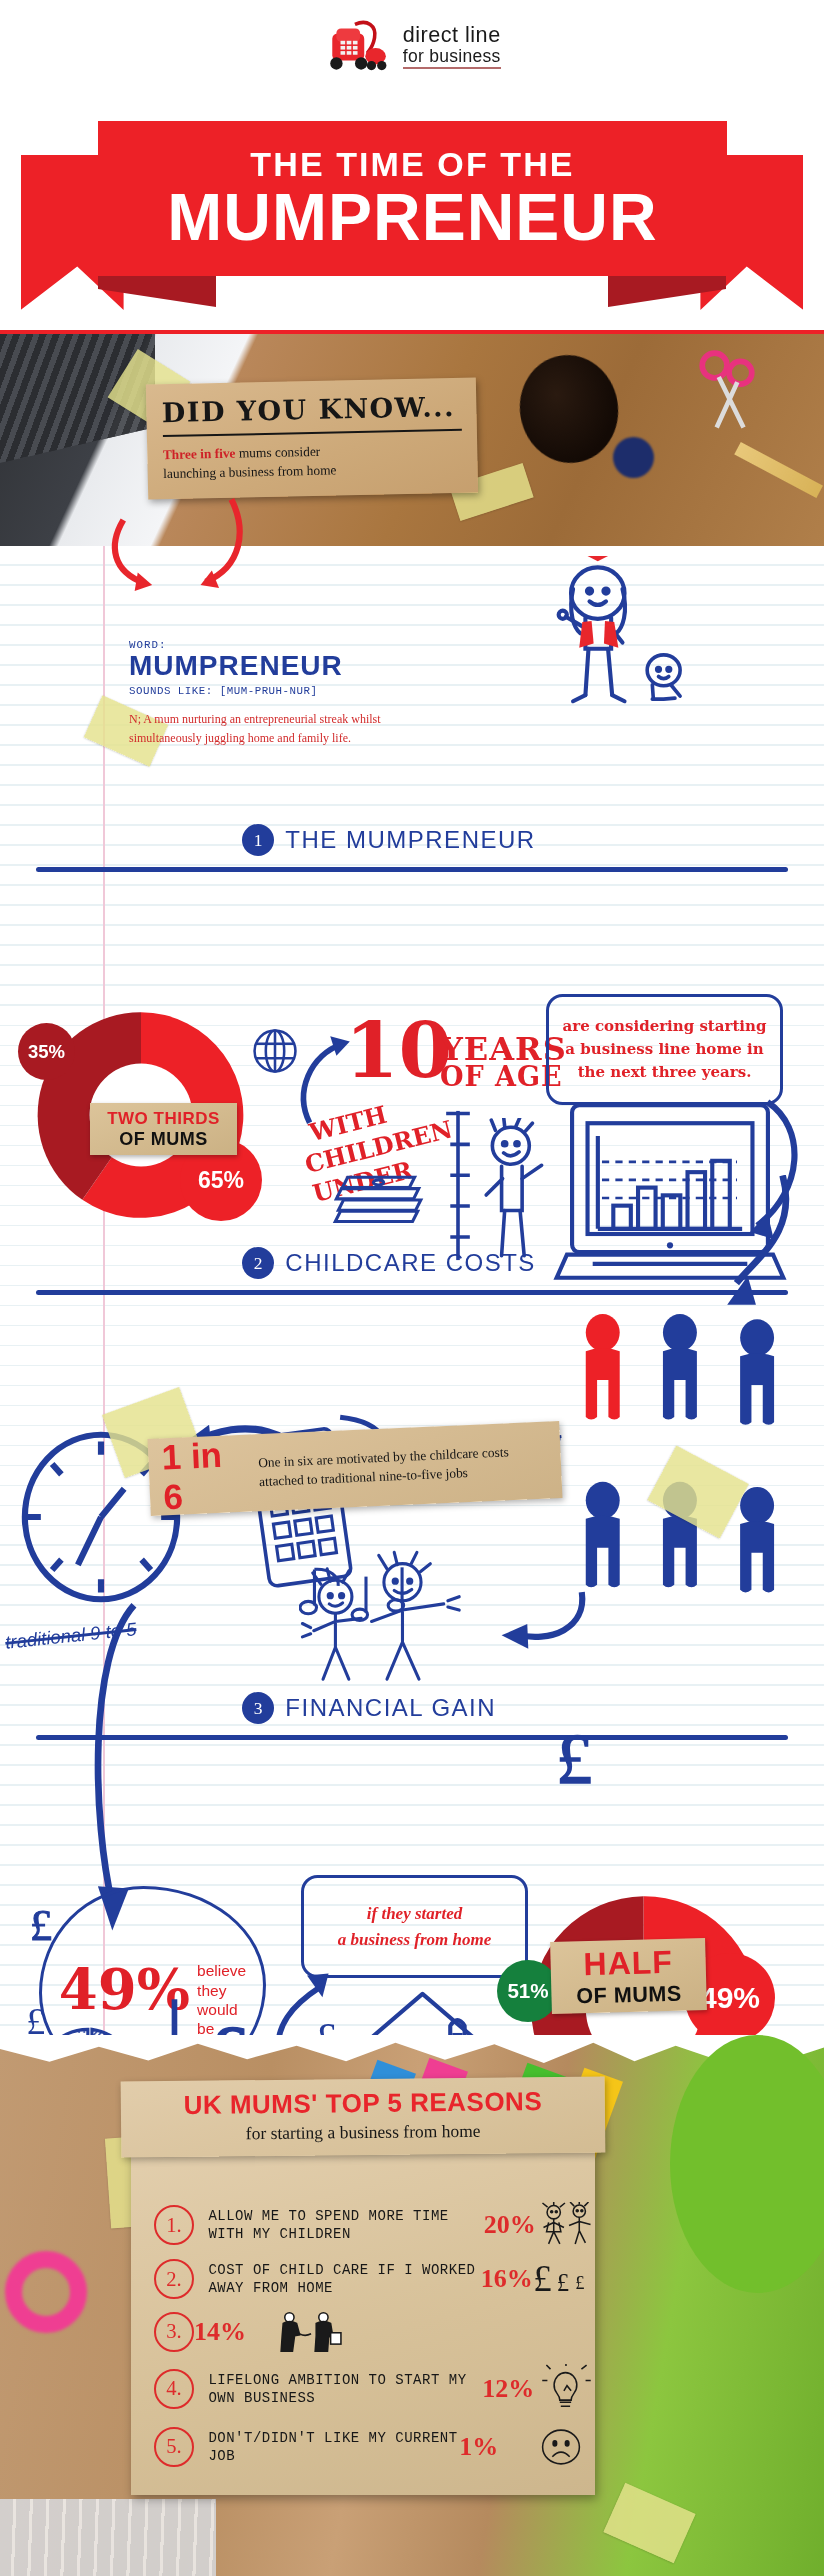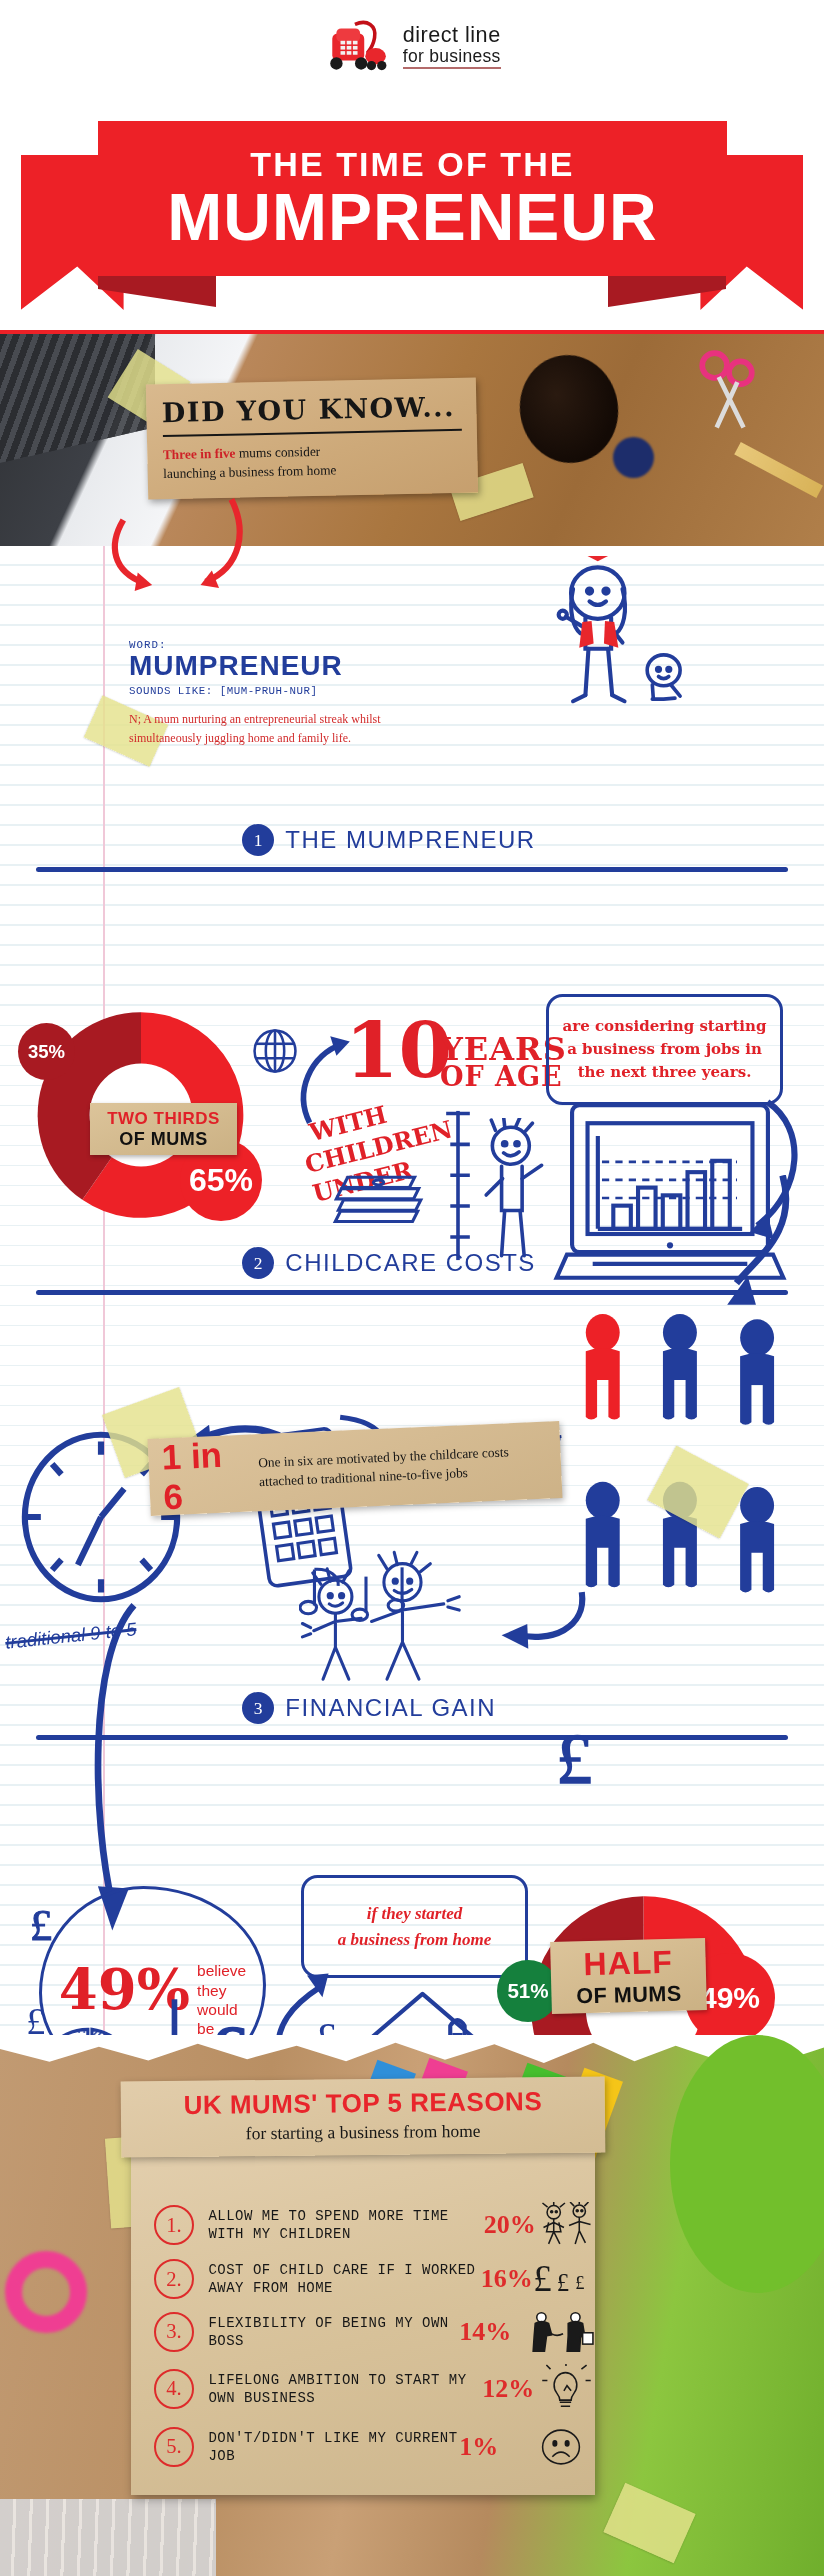--- a/index.html
+++ b/index.html
@@ -241,21 +241,21 @@
   </div>
 
   <svg style="position:absolute;left:33px;top:999px;" width="216" height="232" viewBox="0 0 420 450">
     <path d="M210 225 L210 25 A200 200 0 1 1 96 390 Z" fill="#ED2127"></path>
     <path d="M210 225 L210 25 A200 200 0 0 0 96 390 Z" fill="#A81A22"></path>
     <circle cx="210" cy="225" r="100" fill="#fff"></circle>
   </svg>
   <div class="badge" style="left:18px;top:1023px;width:57px;height:57px;background:#A81A22;font-size:18.5px;">
     <span>35%</span>
   </div>
-  <div class="badge" style="left:180px;top:1139px;width:82px;height:82px;background:#ED2127;font-size:32px;">
+  <div class="badge" style="left:180px;top:1139px;width:82px;height:82px;background:#ED2127;font-size:23px;">
     <span>65%</span>
   </div>
   <div class="kraft" style="left:90px;top:1103px;width:147px;height:52px;">
     <div class="k1" style="font-size:17px;letter-spacing:0.5px;">TWO THIRDS</div>
     <div class="k2" style="font-size:18px;letter-spacing:0.5px;">OF MUMS</div>
   </div>
 
   <svg style="position:absolute;left:252px;top:1025px;" width="46" height="52" viewBox="0 0 90 100">
     <g stroke="#223D9B" stroke-width="5" fill="none">
         <circle cx="45" cy="50" r="40"></circle>
@@ -300,21 +300,21 @@
       <path d="M48 68 Q62 80 78 66"></path>
       <path d="M44 94 L44 180 L84 180 L84 94"></path>
       <path d="M46 118 L14 150"></path>
         <path d="M84 118 L122 92"></path>
       <path d="M50 180 L44 268"></path>
         <path d="M80 180 L88 268"></path>
     </g>
   </svg>
 
   <div class="bubble-rect" style="left:546px;top:994px;width:237px;height:111px;">
-    <div class="hand-red" style="font-size:15px;line-height:1.55;padding:7.2px 12.4px;">are considering starting a business from jobs in the next three years.</div>
+    <div class="hand-red" style="font-size:15px;line-height:1.55;padding:7.2px 12.4px;">are considering starting a business line home in the next three years.</div>
   </div>
   <svg style="position:absolute;left:536px;top:1100px;" width="268" height="201" viewBox="0 0 520 390">
     <g stroke="#223D9B" stroke-width="8" fill="none">
       <rect x="70" y="10" width="380" height="285" rx="14"></rect>
       <rect x="100" y="45" width="320" height="215"></rect>
       <path d="M120 250 H400 M120 250 V70"></path>
       <rect x="150" y="205" width="34" height="45"></rect>
         <rect x="198" y="170" width="34" height="80"></rect>
       <rect x="246" y="185" width="34" height="65"></rect>
         <rect x="294" y="140" width="34" height="110"></rect>
@@ -611,21 +611,20 @@
       <div class="r-ico">
         <svg viewBox="0 0 120 80" width="62" height="41">
           <text x="0" y="62" font-family="Liberation Serif, serif" font-size="72" fill="#1a1a1a">£</text>
           <text x="46" y="62" font-family="Liberation Serif, serif" font-size="48" fill="#1a1a1a">£</text>
           <text x="82" y="58" font-family="Liberation Serif, serif" font-size="36" fill="#1a1a1a">£</text>
         </svg>
       </div>
     </div>
     <div class="reason-row">
       <div class="r-num">3.</div>
-      <div class="r-txt">FLEXIBILITY OF BEING MY OWN BOSS</div>
       <div class="r-pct">14%</div>
       <div class="r-ico">
         <svg viewBox="0 0 130 85" width="67" height="44">
             <g stroke="#1a1a1a" stroke-width="3" fill="none">
           <circle cx="26" cy="14" r="9" fill="#fff"></circle>
               <path d="M14 26 q12 -8 26 0 l6 22 l-10 2 l-4 30 h-22 l2 -30 Z" fill="#1a1a1a"></path>
           <path d="M46 46 q10 6 22 0"></path>
           <circle cx="92" cy="14" r="9" fill="#fff"></circle>
               <path d="M78 26 q14 -8 28 0 l4 24 l-8 2 l-2 28 h-24 l2 -30 Z" fill="#1a1a1a"></path>
           <rect x="106" y="44" width="20" height="22" fill="#fff"></rect>

